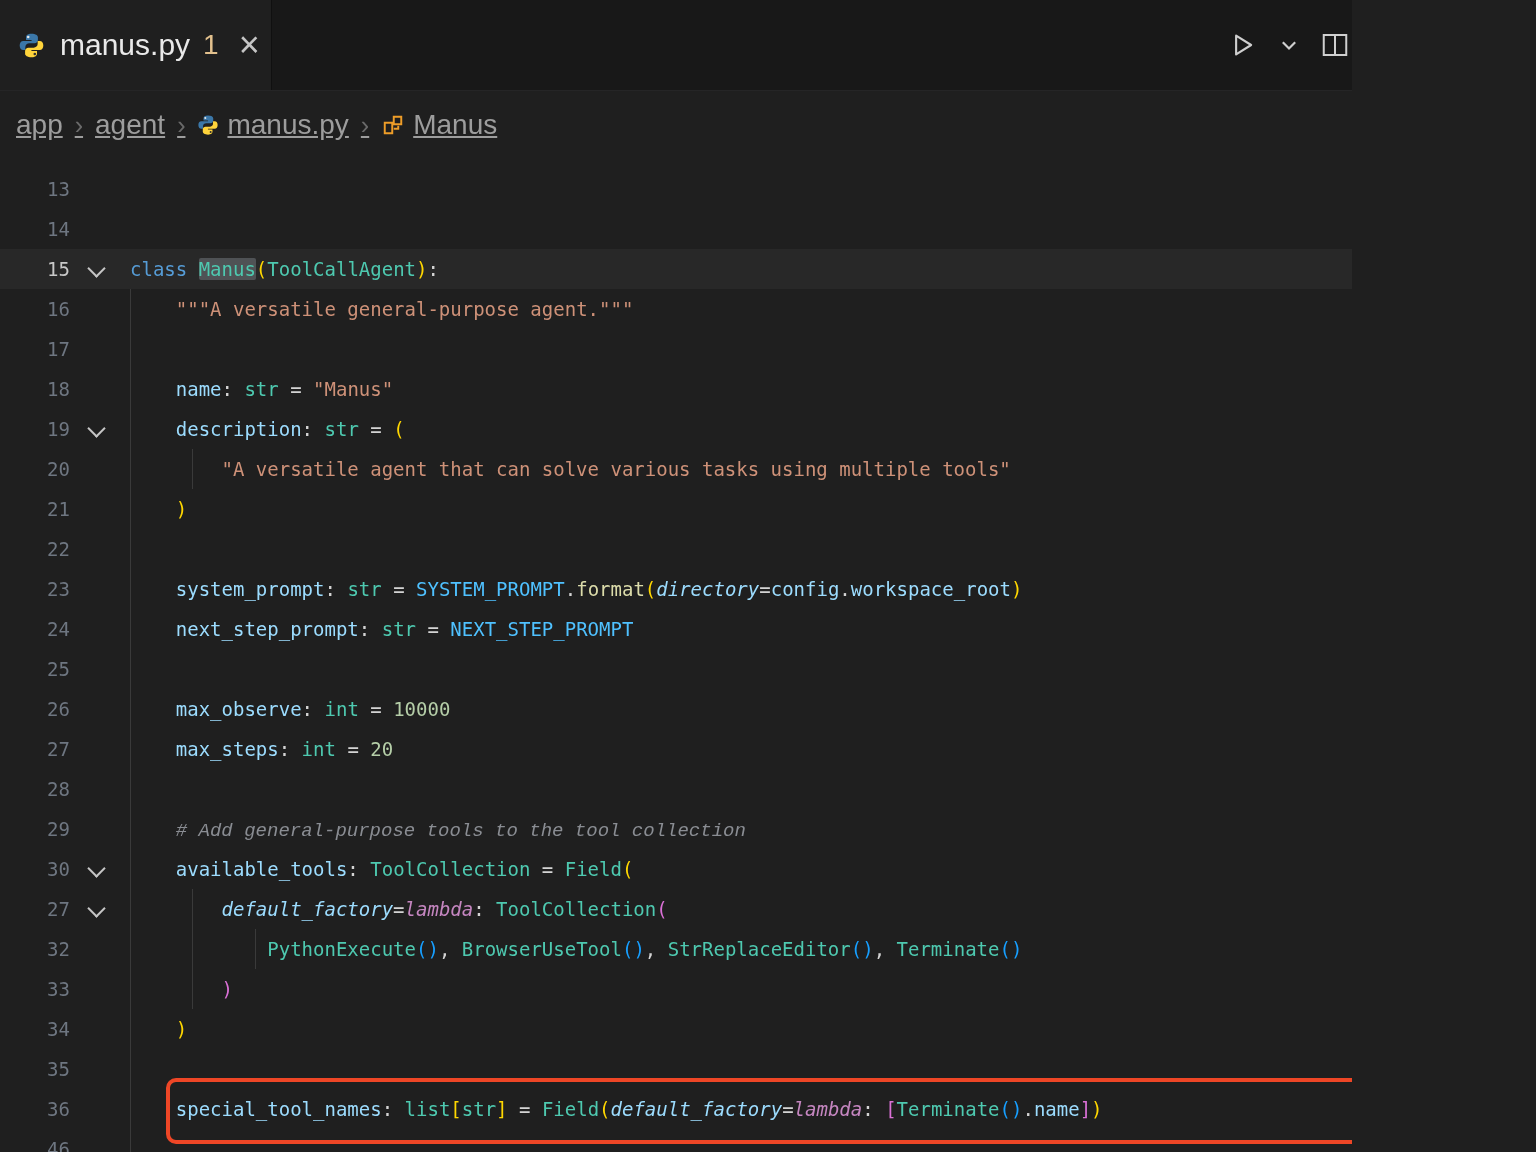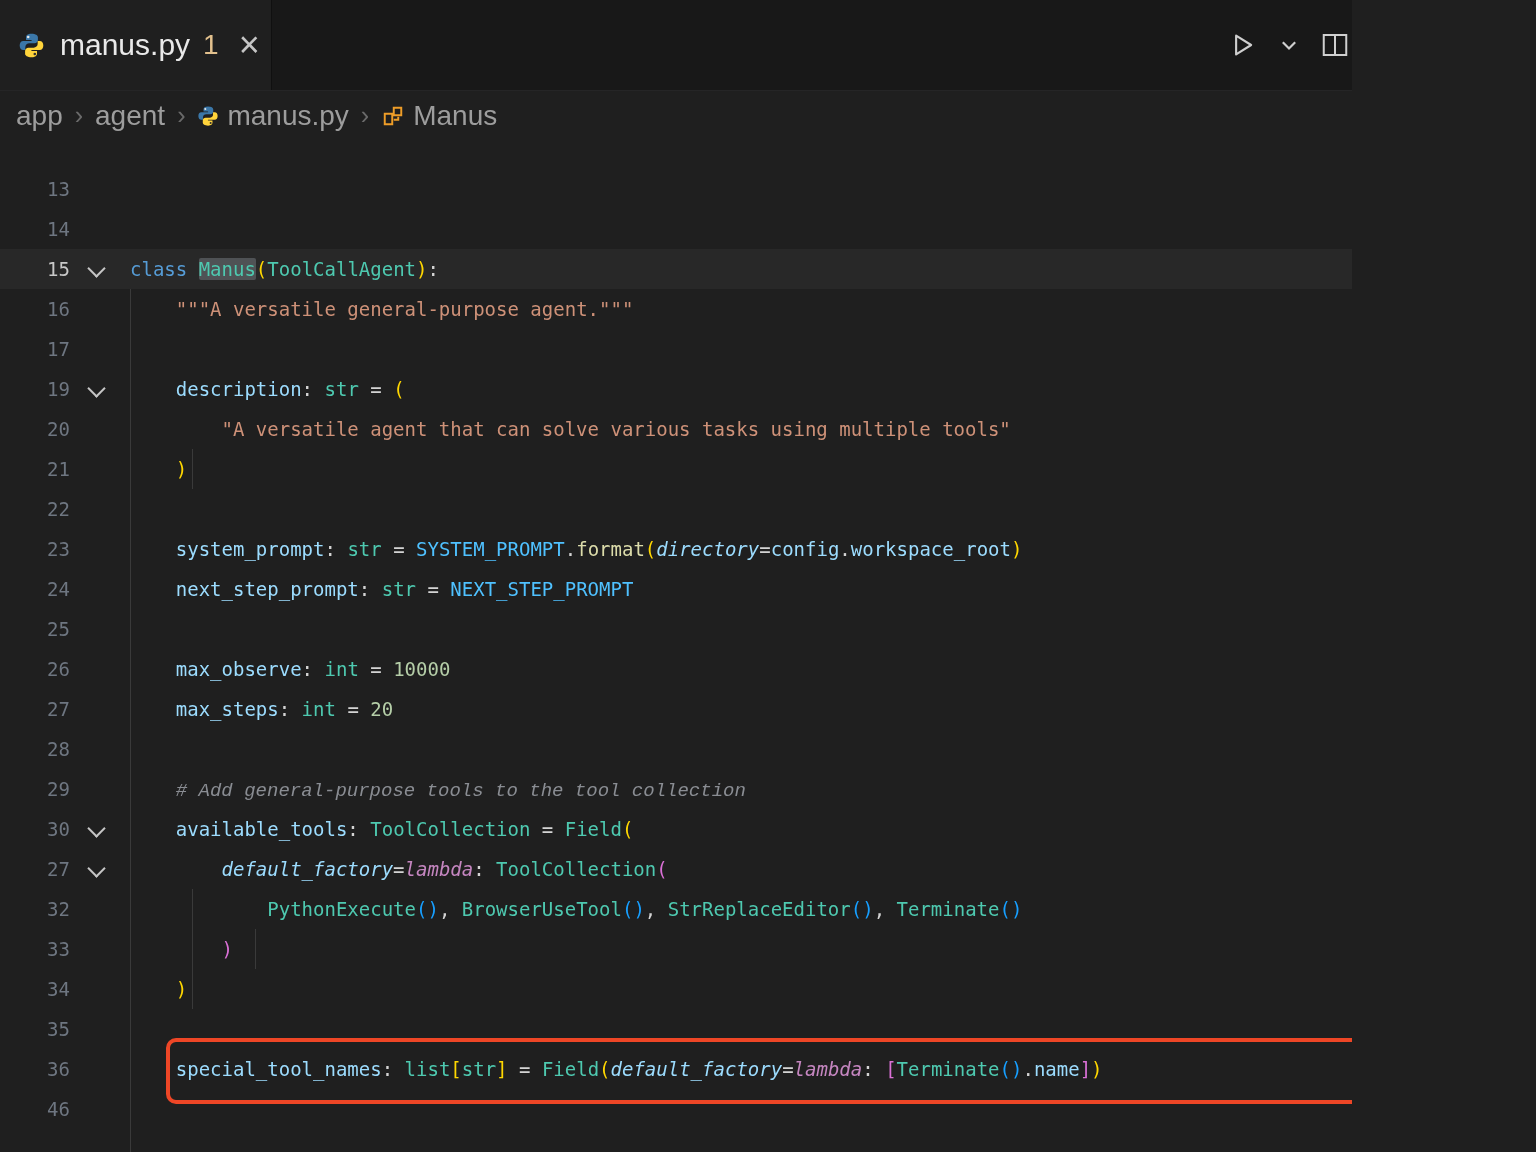--- a/index.html
+++ b/index.html
@@ -12,21 +12,21 @@
   .tab{width:272px;background:#1f1f1f;display:flex;align-items:center;
        padding:0 18px;box-sizing:border-box;border-right:1px solid #101010;}
   .tab-label{color:#e9e9e9;font-size:30px;margin-left:15px;}
   .tab-badge{color:var(--c-badge);font-size:28px;margin-left:13px;}
   .tab-close{color:#c5c5c5;font-size:36px;margin-left:20px;line-height:1;cursor:pointer;}
   .tab-actions{margin-left:auto;display:flex;align-items:center;gap:20px;padding-right:10px;}
   .tab-actions span{display:flex;align-items:center;}
 
   
   .breadcrumb{position:absolute;top:91px;left:0;right:0;height:50px;display:flex;
-              align-items:center;padding-left:16px;gap:12px;color:#9d9d9d;font-size:28px;}
+              align-items:flex-end;padding-left:16px;gap:12px;color:#9d9d9d;font-size:28px;text-decoration:underline;}
   .breadcrumb .sep{color:#6a6a6a;font-size:25px;transform:translateY(-1px);}
   .crumb{display:flex;align-items:center;gap:8px;cursor:pointer;}
 
   
   .editor{position:absolute;top:141px;left:0;right:0;bottom:0;
           font-family:"DejaVu Sans Mono",monospace;font-size:19px;margin-top:28px;}
   .guide{position:absolute;width:1px;background:#3a3a3a;}
   #g0{left:130px;top:120px;height:891px;}
   #g1a{left:192px;top:280px;height:40px;}
   #g1b{left:192px;top:720px;height:120px;}
@@ -159,20 +159,25 @@
           <span class="ln">16</span>
           <span class="fold"></span>
           <span class="content"><span class="tk pl">    </span><span class="tk str">"""A versatile general-purpose agent."""</span></span>
         </div>
         <div class="code-row">
           <span class="ln">17</span>
           <span class="fold"></span>
           <span class="content"><span class="tk pl"></span></span>
         </div>
         <div class="code-row">
+          <span class="ln">18</span>
+          <span class="fold"></span>
+          <span class="content"><span class="tk pl">    </span><span class="tk var">name</span><span class="tk pl">: </span><span class="tk cls">str</span><span class="tk pl"> = </span><span class="tk str">"Manus"</span></span>
+        </div>
+        <div class="code-row">
           <span class="ln">19</span>
           <span class="fold">
             <i class="chev"></i>
           </span>
           <span class="content"><span class="tk pl">    </span><span class="tk var">description</span><span class="tk pl">: </span><span class="tk cls">str</span><span class="tk pl"> = </span><span class="tk p1">(</span></span>
         </div>
         <div class="code-row">
           <span class="ln">20</span>
           <span class="fold"></span>
           <span class="content"><span class="tk pl">        </span><span class="tk str">"A versatile agent that can solve various tasks using multiple tools"</span></span>

